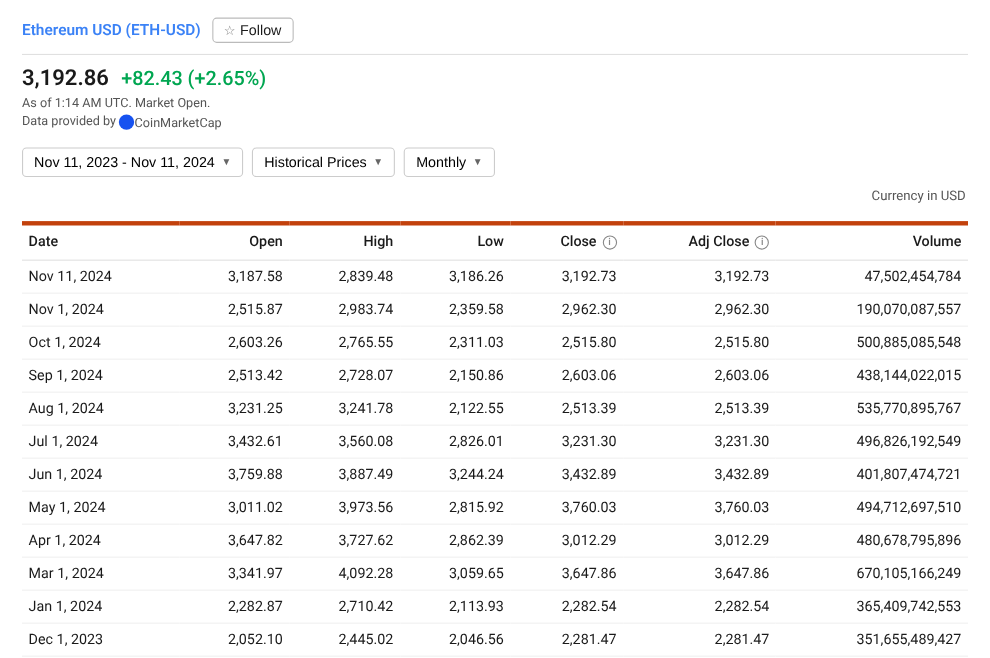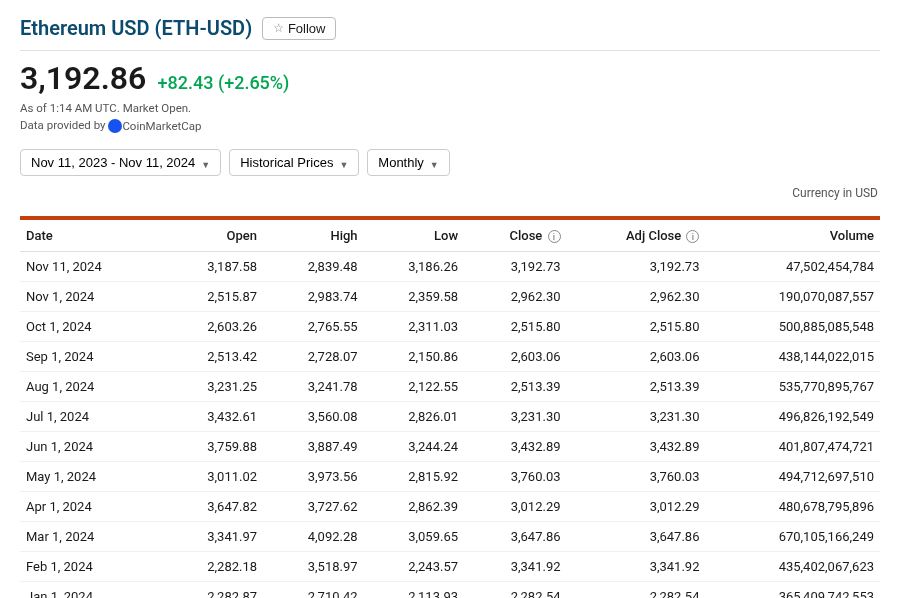--- a/index.html
+++ b/index.html
@@ -15,41 +15,41 @@
     
     .header-row {
       display: flex;
       align-items: center;
       gap: 10px;
       border-bottom: 1px solid #e0e0e0;
       padding-bottom: 10px;
       margin-bottom: 8px;
     }
     .coin-title {
-      font-size: 20px;
+      font-size: 14px;
       font-weight: 600;
-      color: #0c4a6e;
+      color: #3b82f6;
     }
     .follow-btn {
       display: inline-flex;
       align-items: center;
       gap: 4px;
       border: 1px solid #bbb;
       border-radius: 4px;
       padding: 3px 10px;
       font-size: 13px;
       color: #1a1a1a;
       background: #fff;
       cursor: pointer;
     }
 
     
     .price-section { margin-bottom: 6px; }
     .price-main {
-      font-size: 32px;
+      font-size: 20px;
       font-weight: 600;
       color: #1a1a1a;
     }
     .price-change {
       font-size: 18px;
       font-weight: 500;
       color: #00a651;
       margin-left: 8px;
       margin-top: 16px;
     }
@@ -76,21 +76,21 @@
 
     
     .controls-row {
       display: flex;
       align-items: center;
       gap: 8px;
       margin: 14px 0 10px 0;
     }
     .dropdown-btn {
       display: inline-flex;
-      align-items: flex-end;
+      align-items: center;
       gap: 6px;
       border: 1px solid #ccc;
       border-radius: 4px;
       padding: 5px 10px;
       font-size: 13px;
       background: #fff;
       cursor: pointer;
       white-space: nowrap;
     }
     .chevron {
@@ -291,29 +291,20 @@
       <tr>
     <td>Mar 1, 2024</td>
     <td>3,341.97</td>
     <td>4,092.28</td>
     <td>3,059.65</td>
     <td>3,647.86</td>
     <td>3,647.86</td>
     <td>670,105,166,249</td>
   </tr>
       <tr>
-    <td>Feb 1, 2024</td>
-    <td>2,282.18</td>
-    <td>3,518.97</td>
-    <td>2,243.57</td>
-    <td>3,341.92</td>
-    <td>3,341.92</td>
-    <td>435,402,067,623</td>
-  </tr>
-      <tr>
     <td>Jan 1, 2024</td>
     <td>2,282.87</td>
     <td>2,710.42</td>
     <td>2,113.93</td>
     <td>2,282.54</td>
     <td>2,282.54</td>
     <td>365,409,742,553</td>
   </tr>
       <tr>
     <td>Dec 1, 2023</td>

